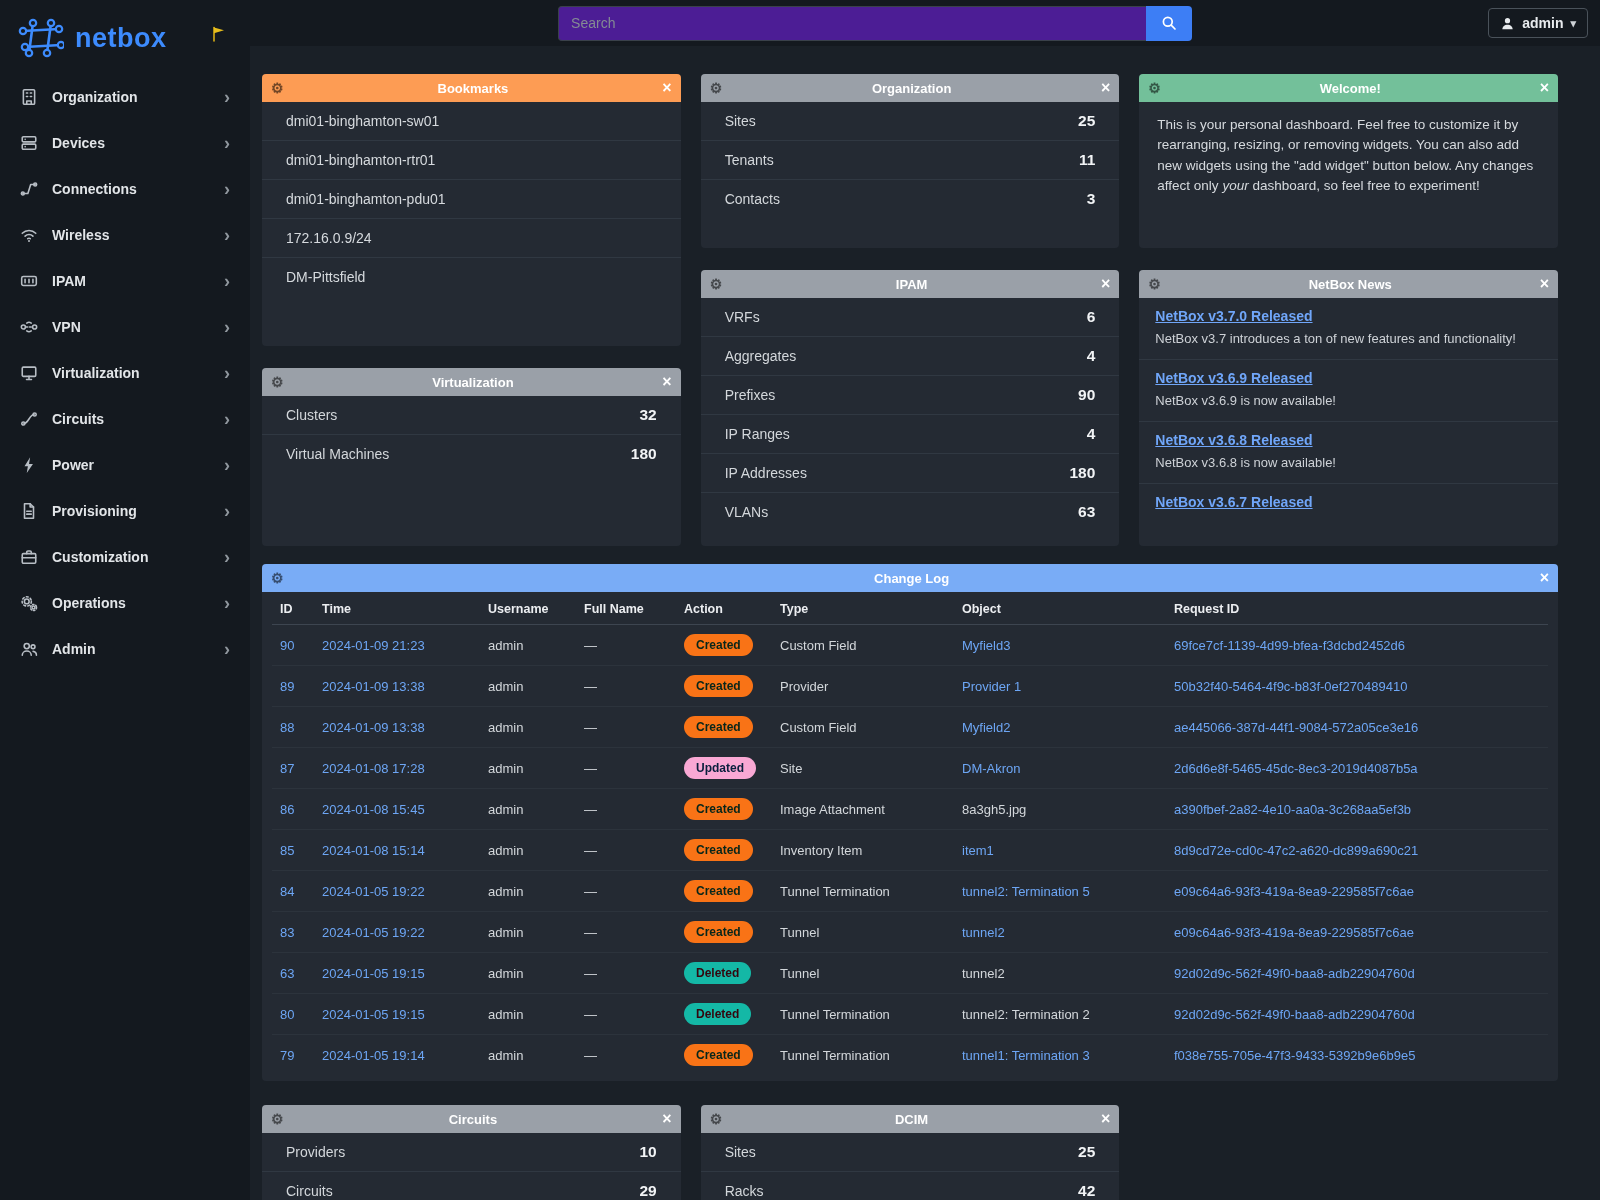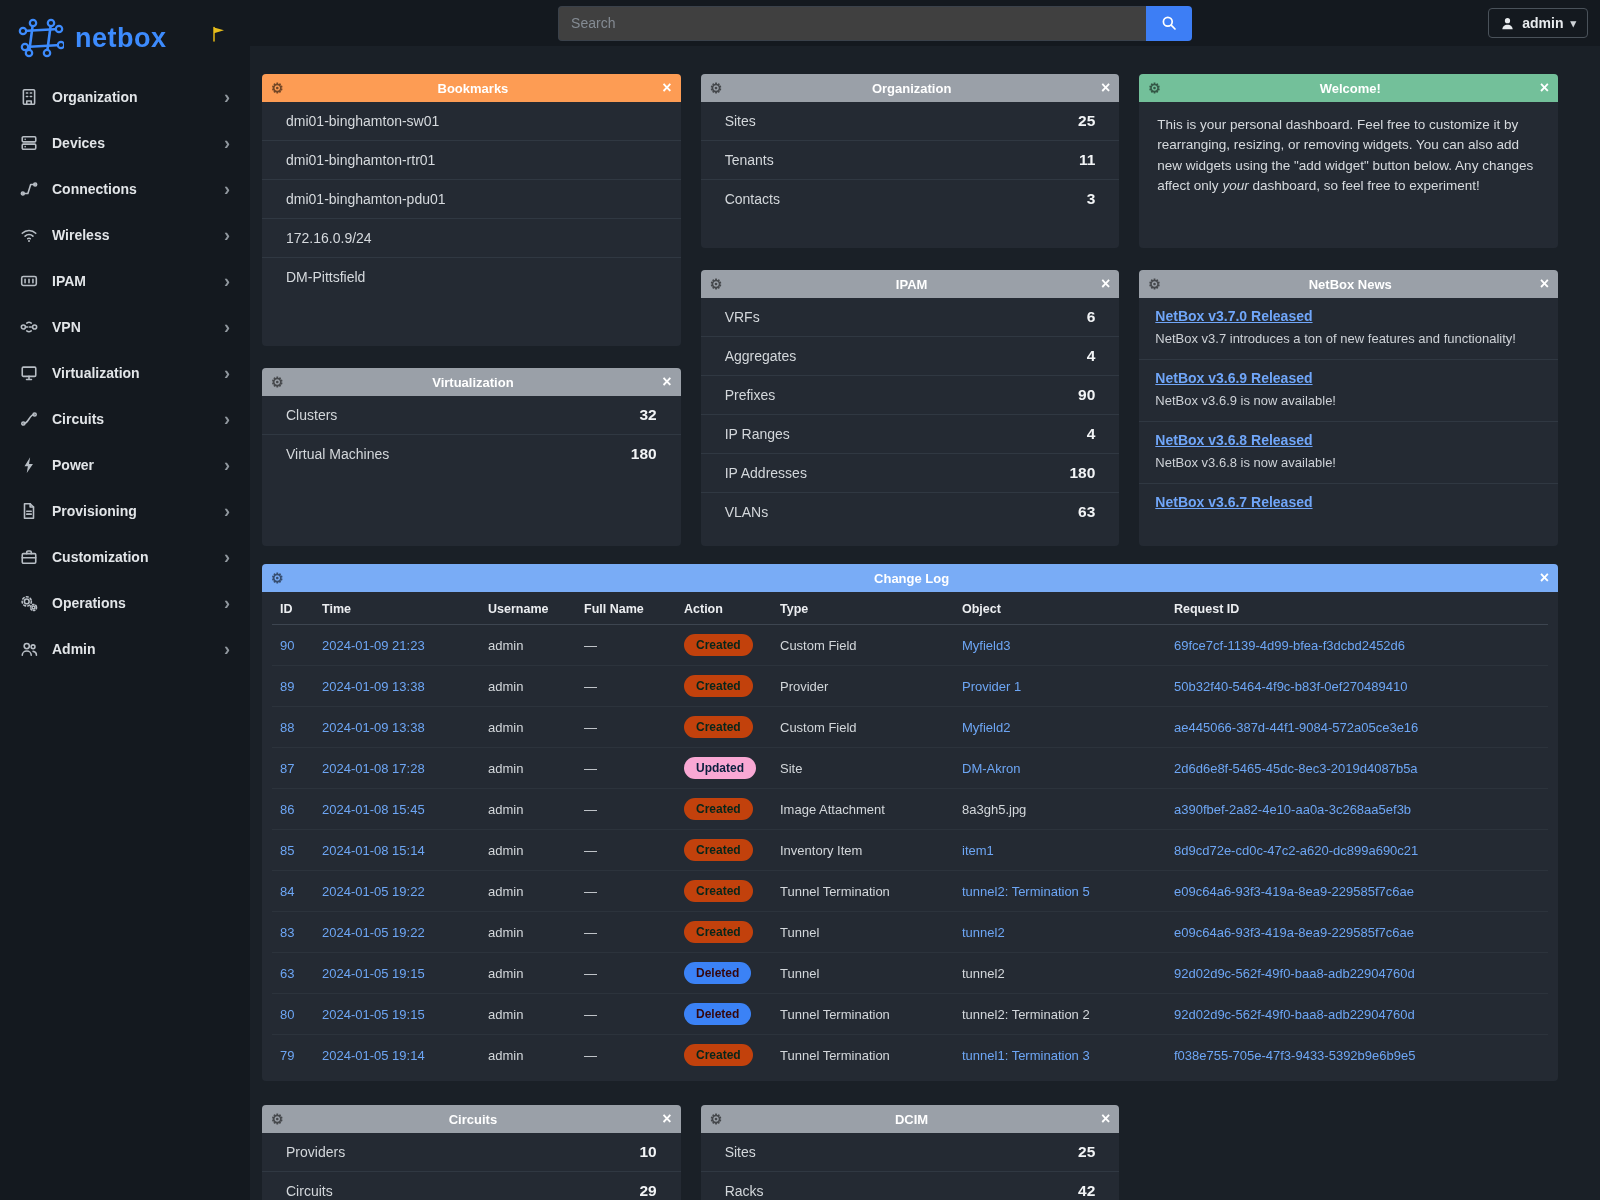--- a/index.html
+++ b/index.html
@@ -26,21 +26,21 @@
   .chev { margin-left:auto; color:#8f969d; font-size:18px; line-height:1; }
 
   
   .topbar {
     margin-left:250px; height:46px; background:#14191f;
     display:flex; align-items:center; padding:0 12px;
   }
   .search-wrap { flex:1; display:flex; justify-content:center; }
   .search-box { display:flex; width:634px; }
   .search-input {
-    flex:1; height:35px; background:#404040; border:1px solid #3a414a;
+    flex:1; height:35px; background:#4c1d95; border:1px solid #3a414a;
     border-right:none; border-radius:4px 0 0 4px; color:#dfe3e7;
     padding:0 12px; font-size:14px; font-family:"Liberation Sans",sans-serif;
   }
   .search-input::placeholder { color:#848b93; }
   .search-btn {
     width:46px; height:35px; background:#3d7ef5; border:none;
     border-radius:0 4px 4px 0; cursor:pointer; display:flex; align-items:center; justify-content:center;
   }
   .user-btn {
     display:flex; align-items:center; gap:7px; padding:6px 11px;
@@ -107,23 +107,23 @@
     padding:10px 8px 8px 8px; border-bottom:1px solid #3d4550;
   }
   table.cl td { padding:9px 8px; border-top:1px solid #2c333c; vertical-align:middle; color:#d3d7db; }
   table.cl tr:first-child td { border-top:none; }
   .tbl-link { color:#6da6f5; cursor:pointer; }
   .plain { color:#d3d7db; }
   .badge {
     display:inline-block; padding:4px 12px; border-radius:11px;
     font-size:12px; font-weight:700;
   }
-  .badge-green { background:#c2410c; color:#07261a; }
+  .badge-green { background:#f97316; color:#07261a; }
   .badge-blue  { background:#f9a8d4; color:#0a1f3d; }
-  .badge-red   { background:#3b82f6; color:#34070e; }
+  .badge-red   { background:#14b8a6; color:#34070e; }
 
   .grid-bottom { display:grid; grid-template-columns:repeat(3,1fr); gap:20px; margin-top:24px; }
 </style>
 </head>
 <body>
 
 <nav class="sidebar">
   <div class="brand-row">
     <svg width="46" height="44" viewBox="0 0 46 44">
       <g stroke="#3d8bfd" stroke-width="2.6" fill="none" stroke-linecap="round">

